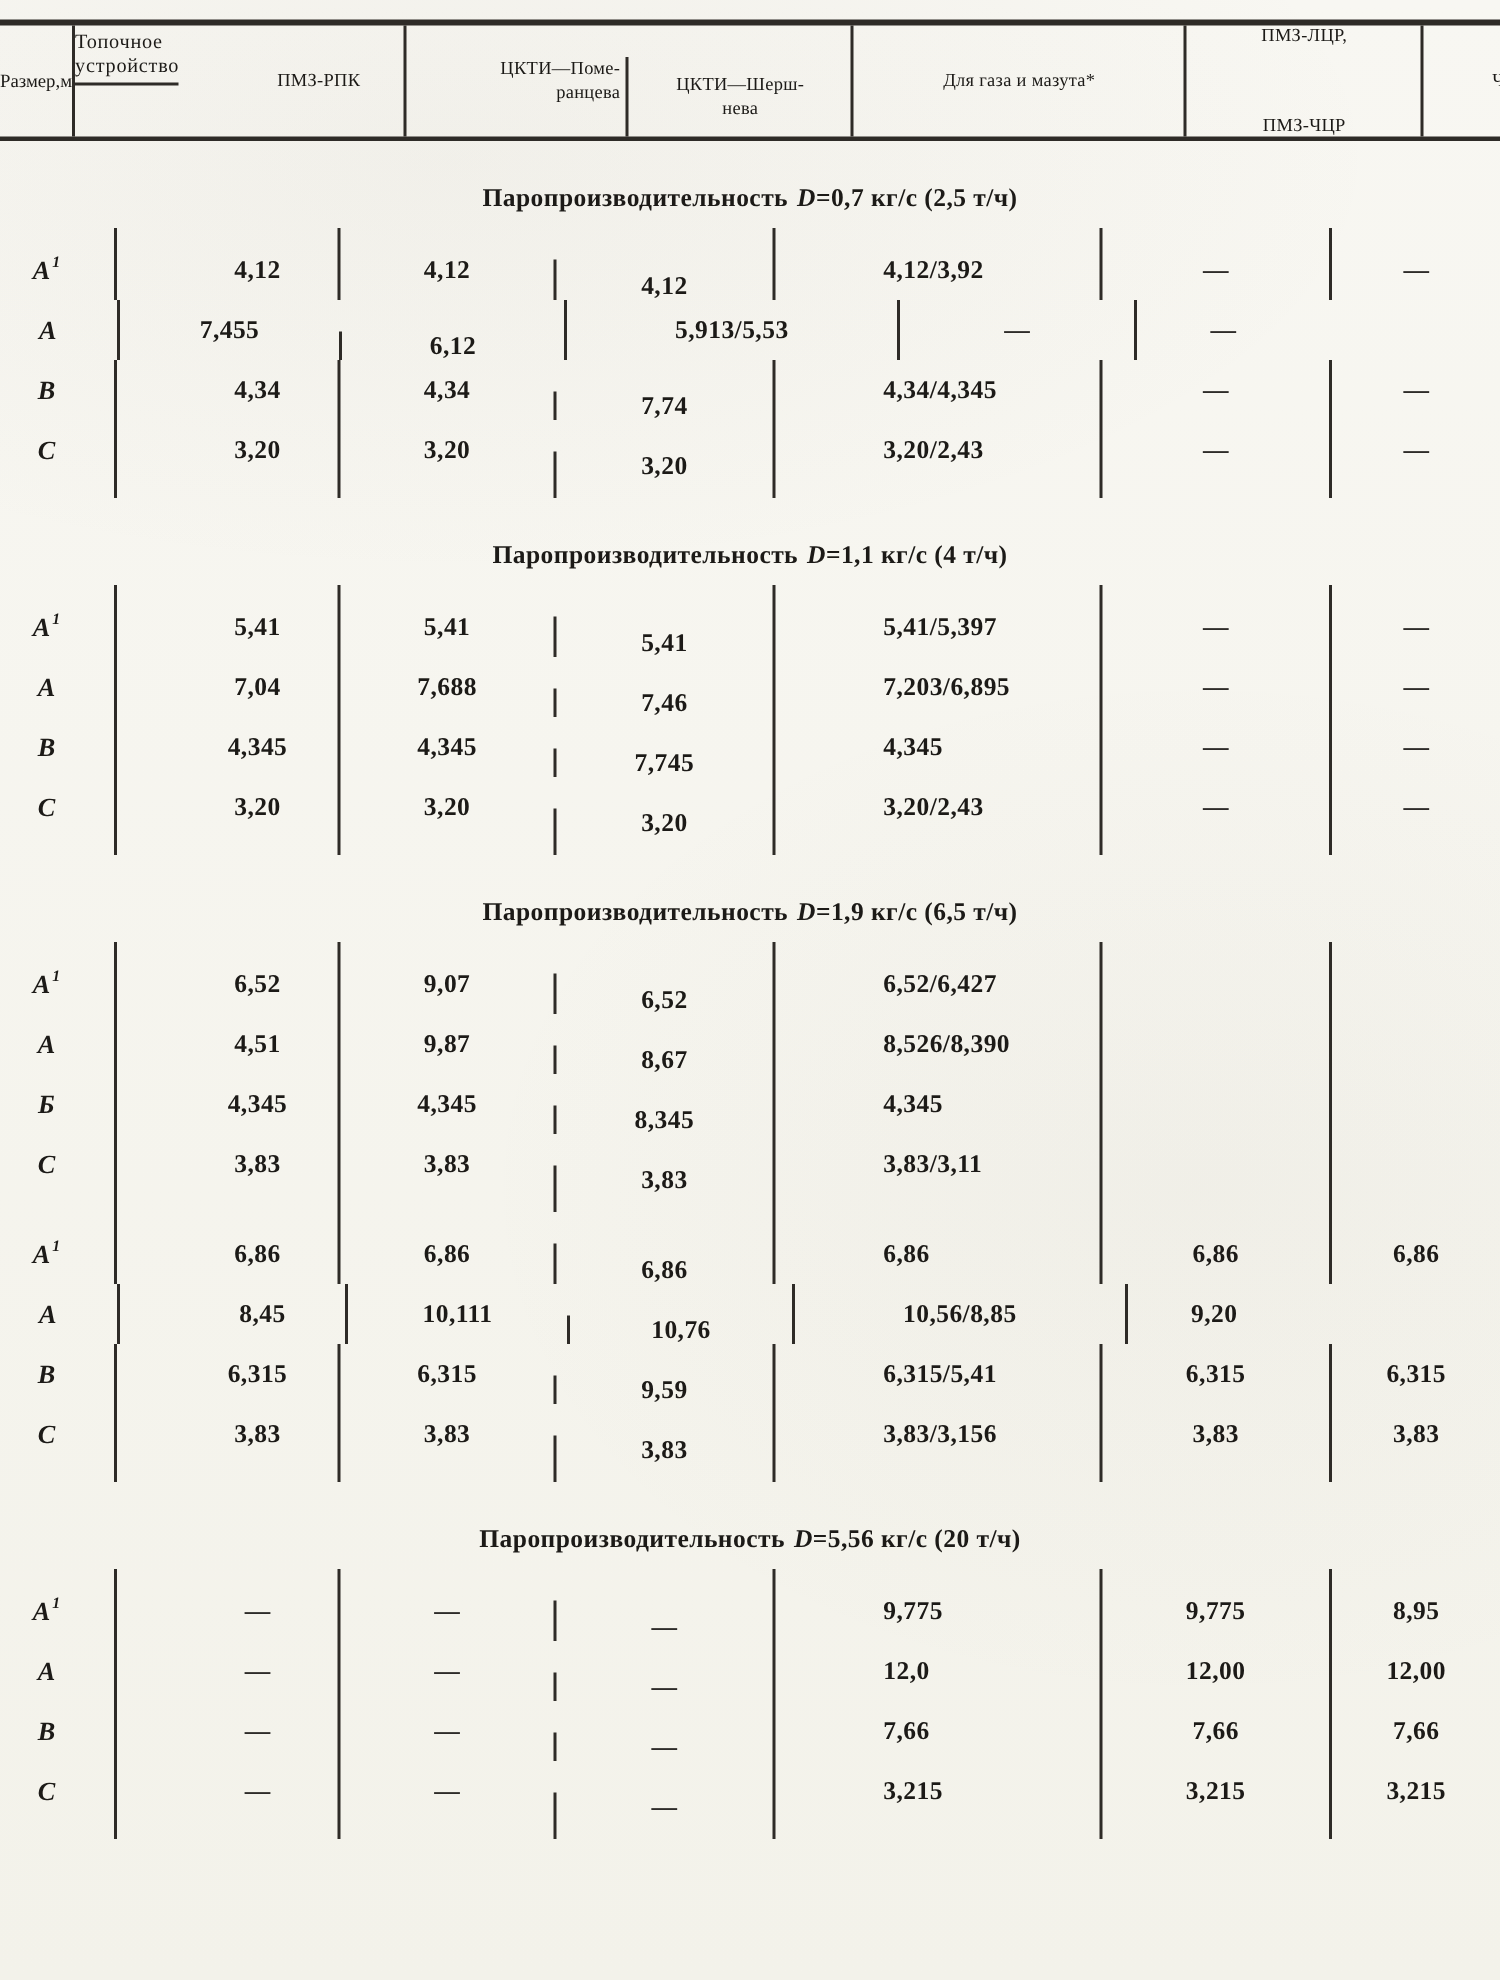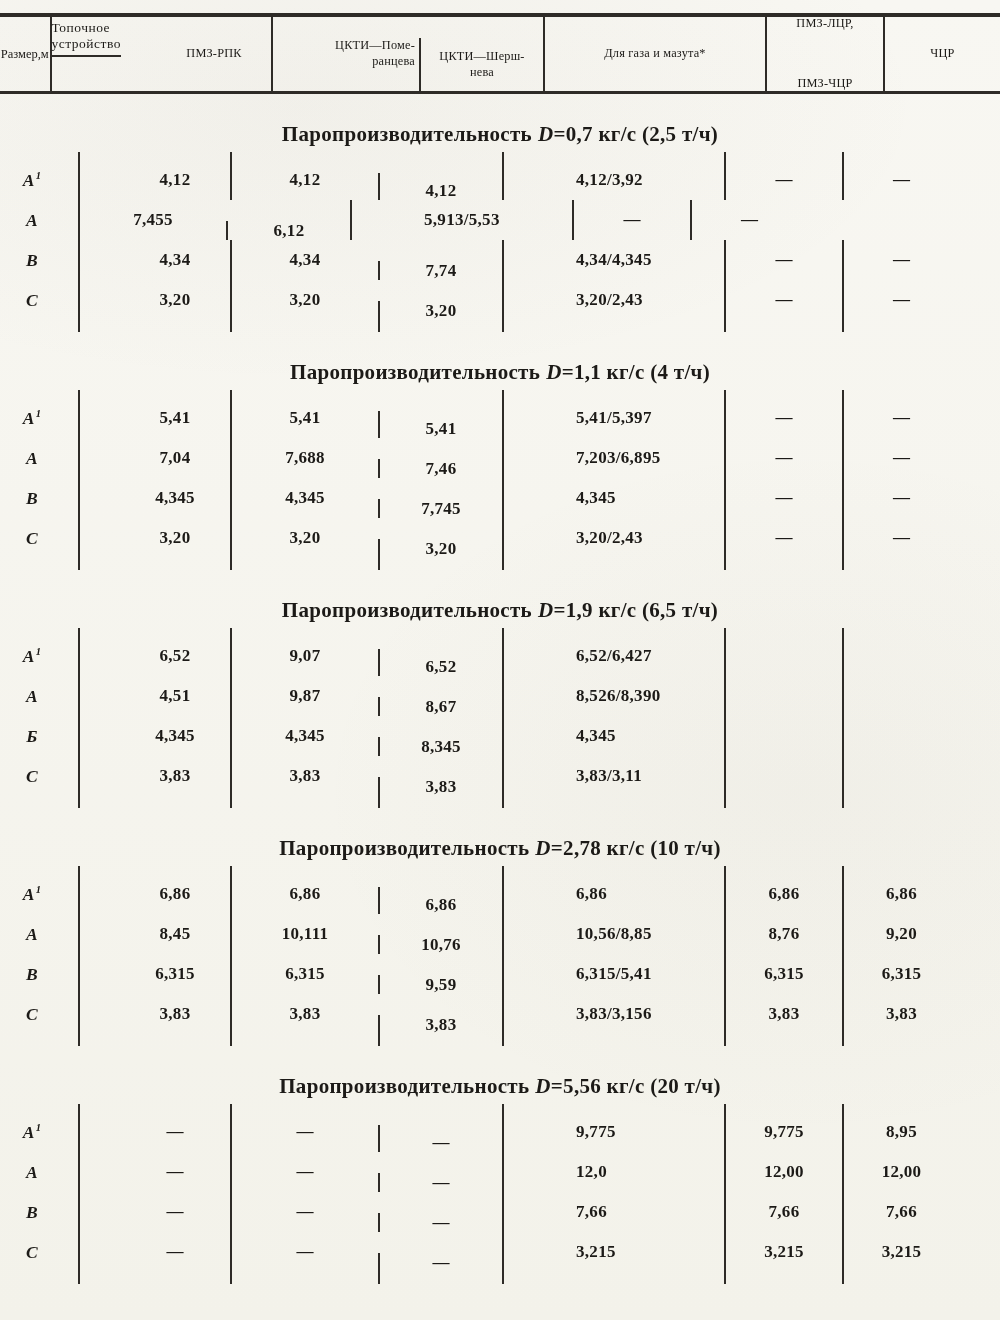--- a/index.html
+++ b/index.html
@@ -45,32 +45,32 @@
   .hcol{
     display:flex;flex-direction:column;justify-content:center;align-items:center;
     font-size:12.3px;line-height:1.3;text-align:center;letter-spacing:.2px;
     padding:2px 4px;
   }
   .hcol + .hcol{border-left:2px solid var(--line);}
   
   .c0{width:78px;}
   .c1{width:152px;padding-left:40px;}
   .c2{width:148px;align-items:flex-end;}
-  .c3{width:124px;margin-top:21px;}
+  .c3{width:150px;margin-top:21px;}
   .c4{width:222px;}
-  .c5{width:118px;gap:44px;}
+  .c5{width:158px;gap:44px;}
   .c6{width:117px;}
   .hcol.c1{width:150px;} 
 
   
   .stitle{
     margin:28px 0 8px;
     height:22px;
     text-align:center;
-    font-size:21px;font-weight:700;letter-spacing:.3px;
+    font-size:17px;font-weight:700;letter-spacing:.3px;
   }
   .stitle .dsym{font-style:italic;font-weight:700;padding-left:6px;}
   .block{display:flex;flex-direction:column;}
   .row{display:flex;height:40px;}
   .row.first{height:48px;}
   .row.first > div{padding-top:8px;}
   .row.last{height:52px;}
   .row.last > div{padding-bottom:12px;}
   .cell{
     display:flex;align-items:center;justify-content:center;
@@ -269,21 +269,20 @@
             <div class="cell vc c1">3,83</div>
             <div class="cell vc c2">3,83</div>
             <div class="cell vc c3">3,83</div>
             <div class="cell vc c4">3,83/3,11</div>
             <div class="cell vc c5"></div>
             <div class="cell vc c6"></div>
           </div>
         </div>
       </div>
       <div>
-        <div class="stitle"><span>Паропроизводительность</span><span class="dsym">D</span><span>=2,78 кг/с (10 т/ч)</span></div>
         <div class="block">
           <div class="row first">
             <div class="cell lab c0">
               <span>A</span>
               <sup>1</sup>
             </div>
             <div class="cell vc c1">6,86</div>
             <div class="cell vc c2">6,86</div>
             <div class="cell vc c3">6,86</div>
             <div class="cell vc c4">6,86</div>
@@ -291,21 +290,20 @@
             <div class="cell vc c6">6,86</div>
           </div>
           <div class="row">
             <div class="cell lab c0">
               <span>A</span>
             </div>
             <div class="cell vc c1">8,45</div>
             <div class="cell vc c2">10,111</div>
             <div class="cell vc c3">10,76</div>
             <div class="cell vc c4">10,56/8,85</div>
-            <div class="cell vc c5">8,76</div>
             <div class="cell vc c6">9,20</div>
           </div>
           <div class="row">
             <div class="cell lab c0">
               <span>B</span>
             </div>
             <div class="cell vc c1">6,315</div>
             <div class="cell vc c2">6,315</div>
             <div class="cell vc c3">9,59</div>
             <div class="cell vc c4">6,315/5,41</div>

